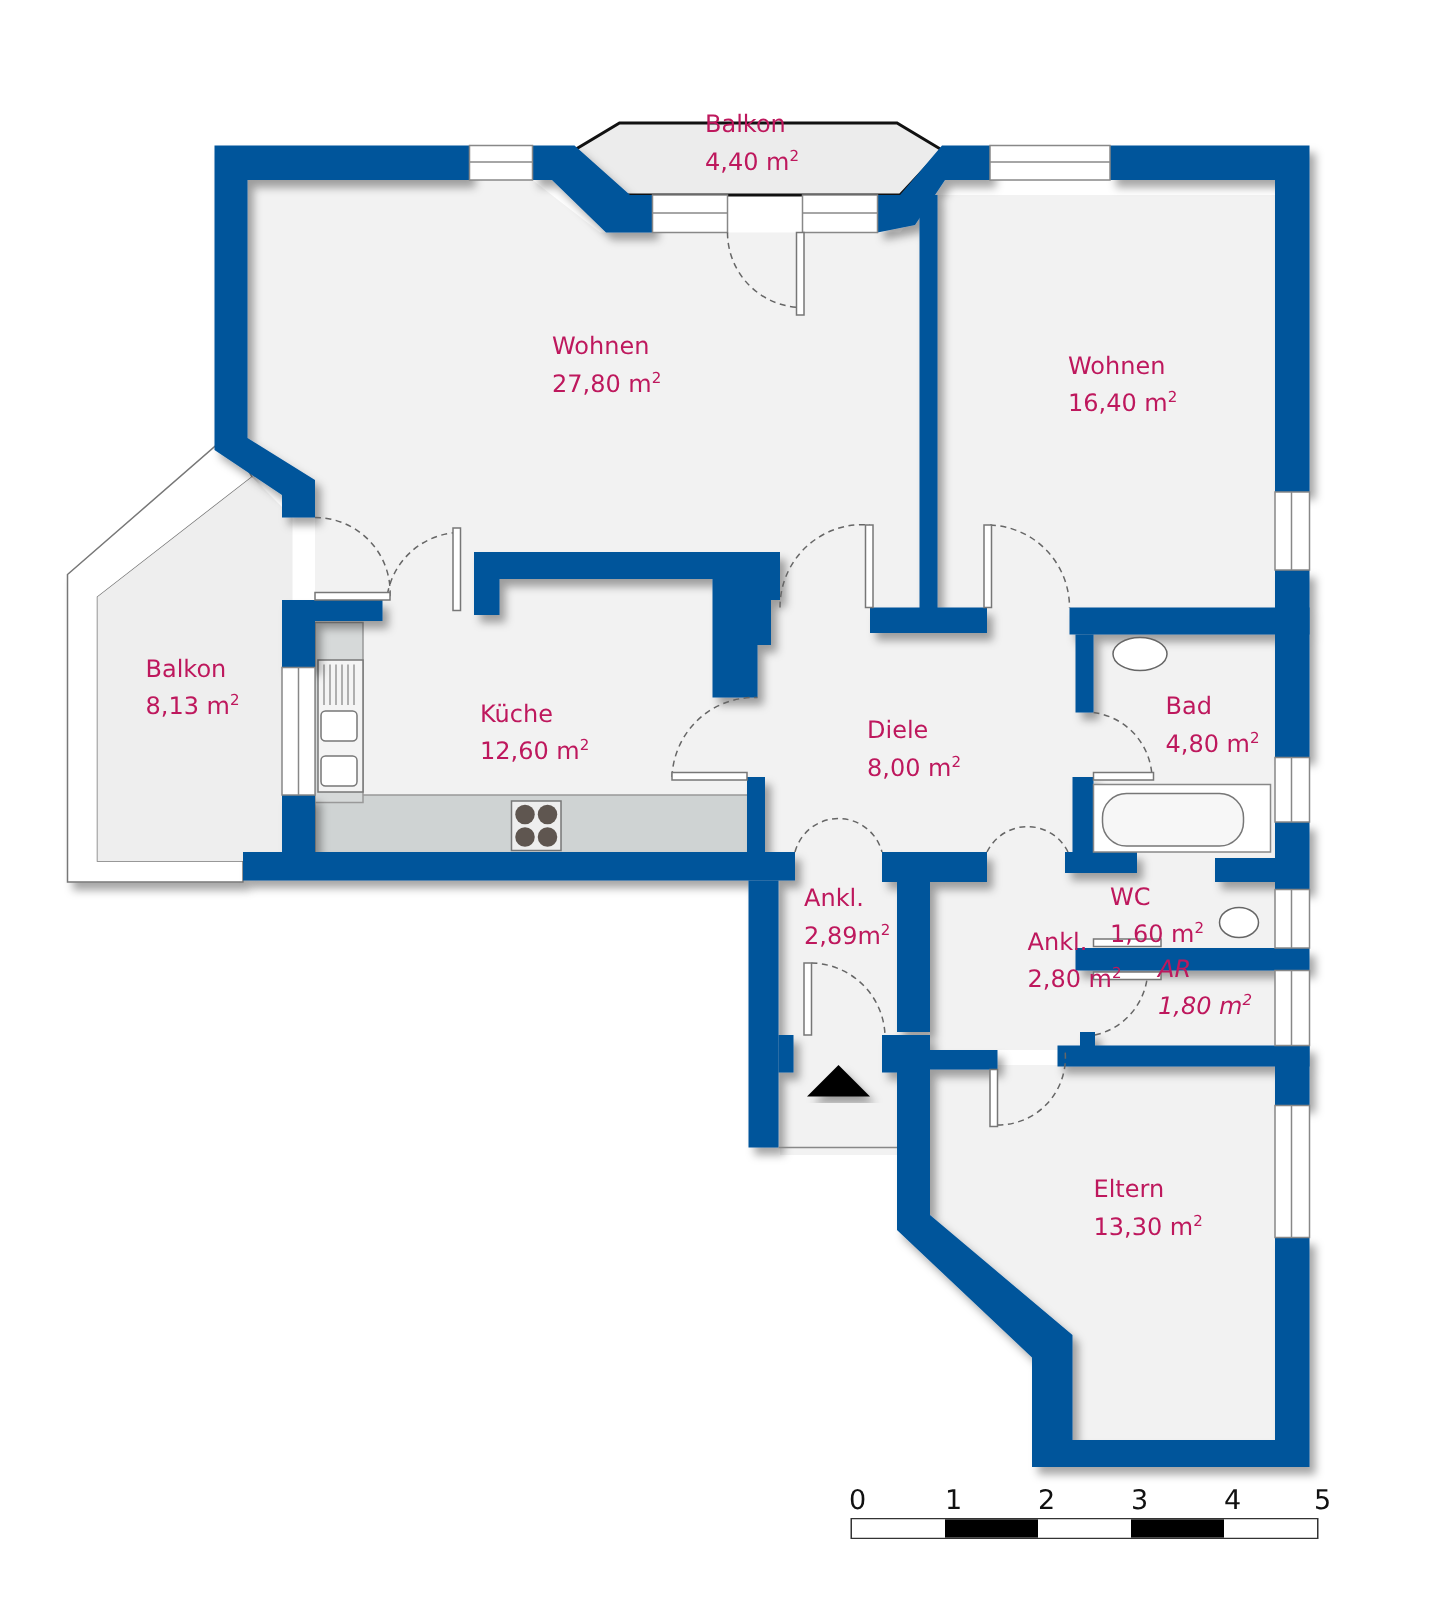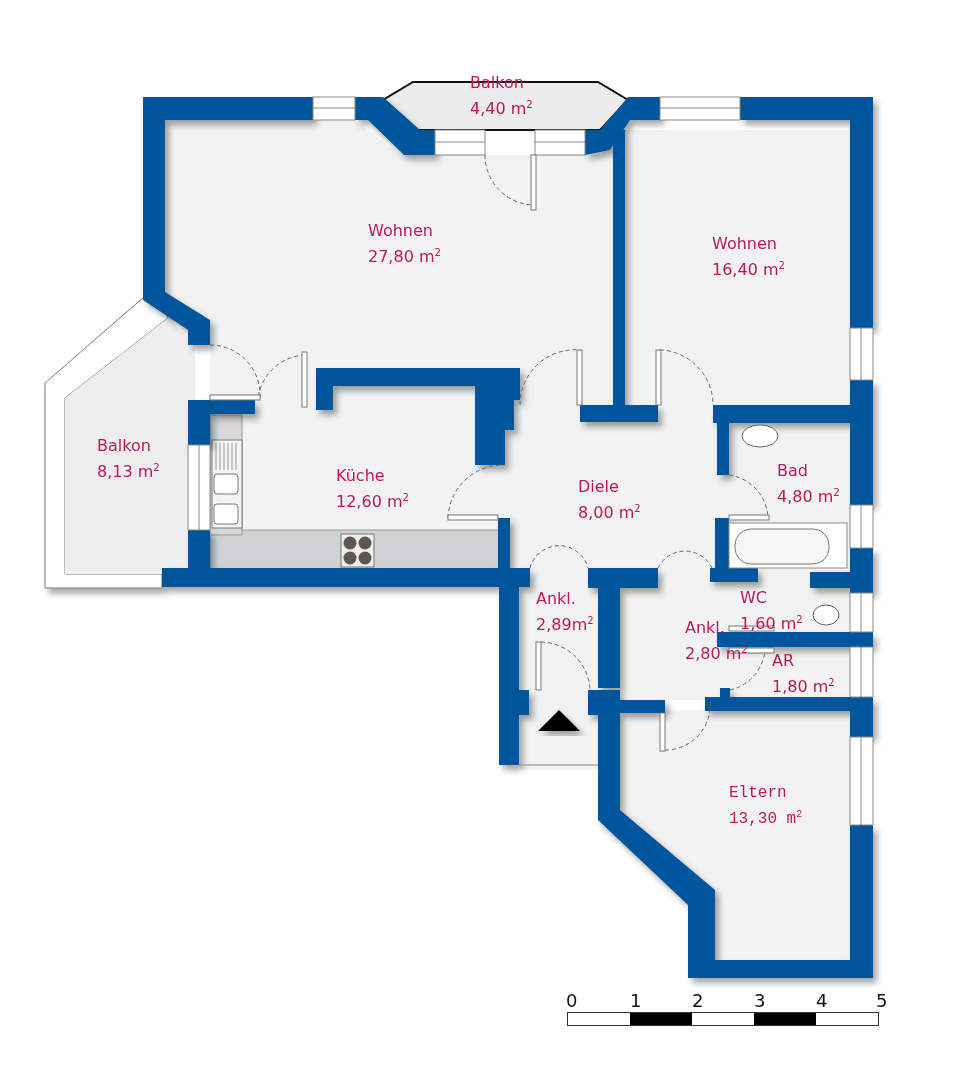--- a/index.html
+++ b/index.html
@@ -176,21 +176,21 @@
       <div>27,80 m<sup>2</sup></div>
     </div>
     <div class="room-label" style="left: 712px; top: 233px;">
       <div>Wohnen</div>
       <div>16,40 m<sup>2</sup></div>
     </div>
     <div class="room-label" style="left: 97px; top: 435px;">
       <div>Balkon</div>
       <div>8,13 m<sup>2</sup></div>
     </div>
-    <div class="room-label" style="left: 336px; top: 465px;">
+    <div class="room-label" style="left: 320px; top: 465px;">
       <div>Küche</div>
       <div>12,60 m<sup>2</sup></div>
     </div>
     <div class="room-label" style="left: 578px; top: 476px;">
       <div>Diele</div>
       <div>8,00 m<sup>2</sup></div>
     </div>
     <div class="room-label" style="left: 777px; top: 460px;">
       <div>Bad</div>
       <div>4,80 m<sup>2</sup></div>
@@ -200,25 +200,25 @@
       <div>1,60 m<sup>2</sup></div>
     </div>
     <div class="room-label" style="left: 536px; top: 588px;">
       <div>Ankl.</div>
       <div>2,89m<sup>2</sup></div>
     </div>
     <div class="room-label" style="left: 645px; top: 617px; margin-left: 40px;">
       <div>Ankl.</div>
       <div>2,80 m<sup>2</sup></div>
     </div>
-    <div class="room-label" style="left: 772px; top: 650px;">
+    <div class="room-label" style="left: 772px; top: 635px; font-style: italic;">
       <div>AR</div>
       <div>1,80 m<sup>2</sup></div>
     </div>
-    <div class="room-label" style="left: 729px; top: 782px; font-family: Liberation Mono, monospace;">
+    <div class="room-label" style="left: 729px; top: 782px;">
       <div>Eltern</div>
       <div>13,30 m<sup>2</sup></div>
     </div>
   </div>
 
 <div>
   <span class="scale-tick" style="left:566px">0</span>
   <span class="scale-tick" style="left:630px">1</span>
   <span class="scale-tick" style="left:692px">2</span>
   <span class="scale-tick" style="left:754px">3</span>

